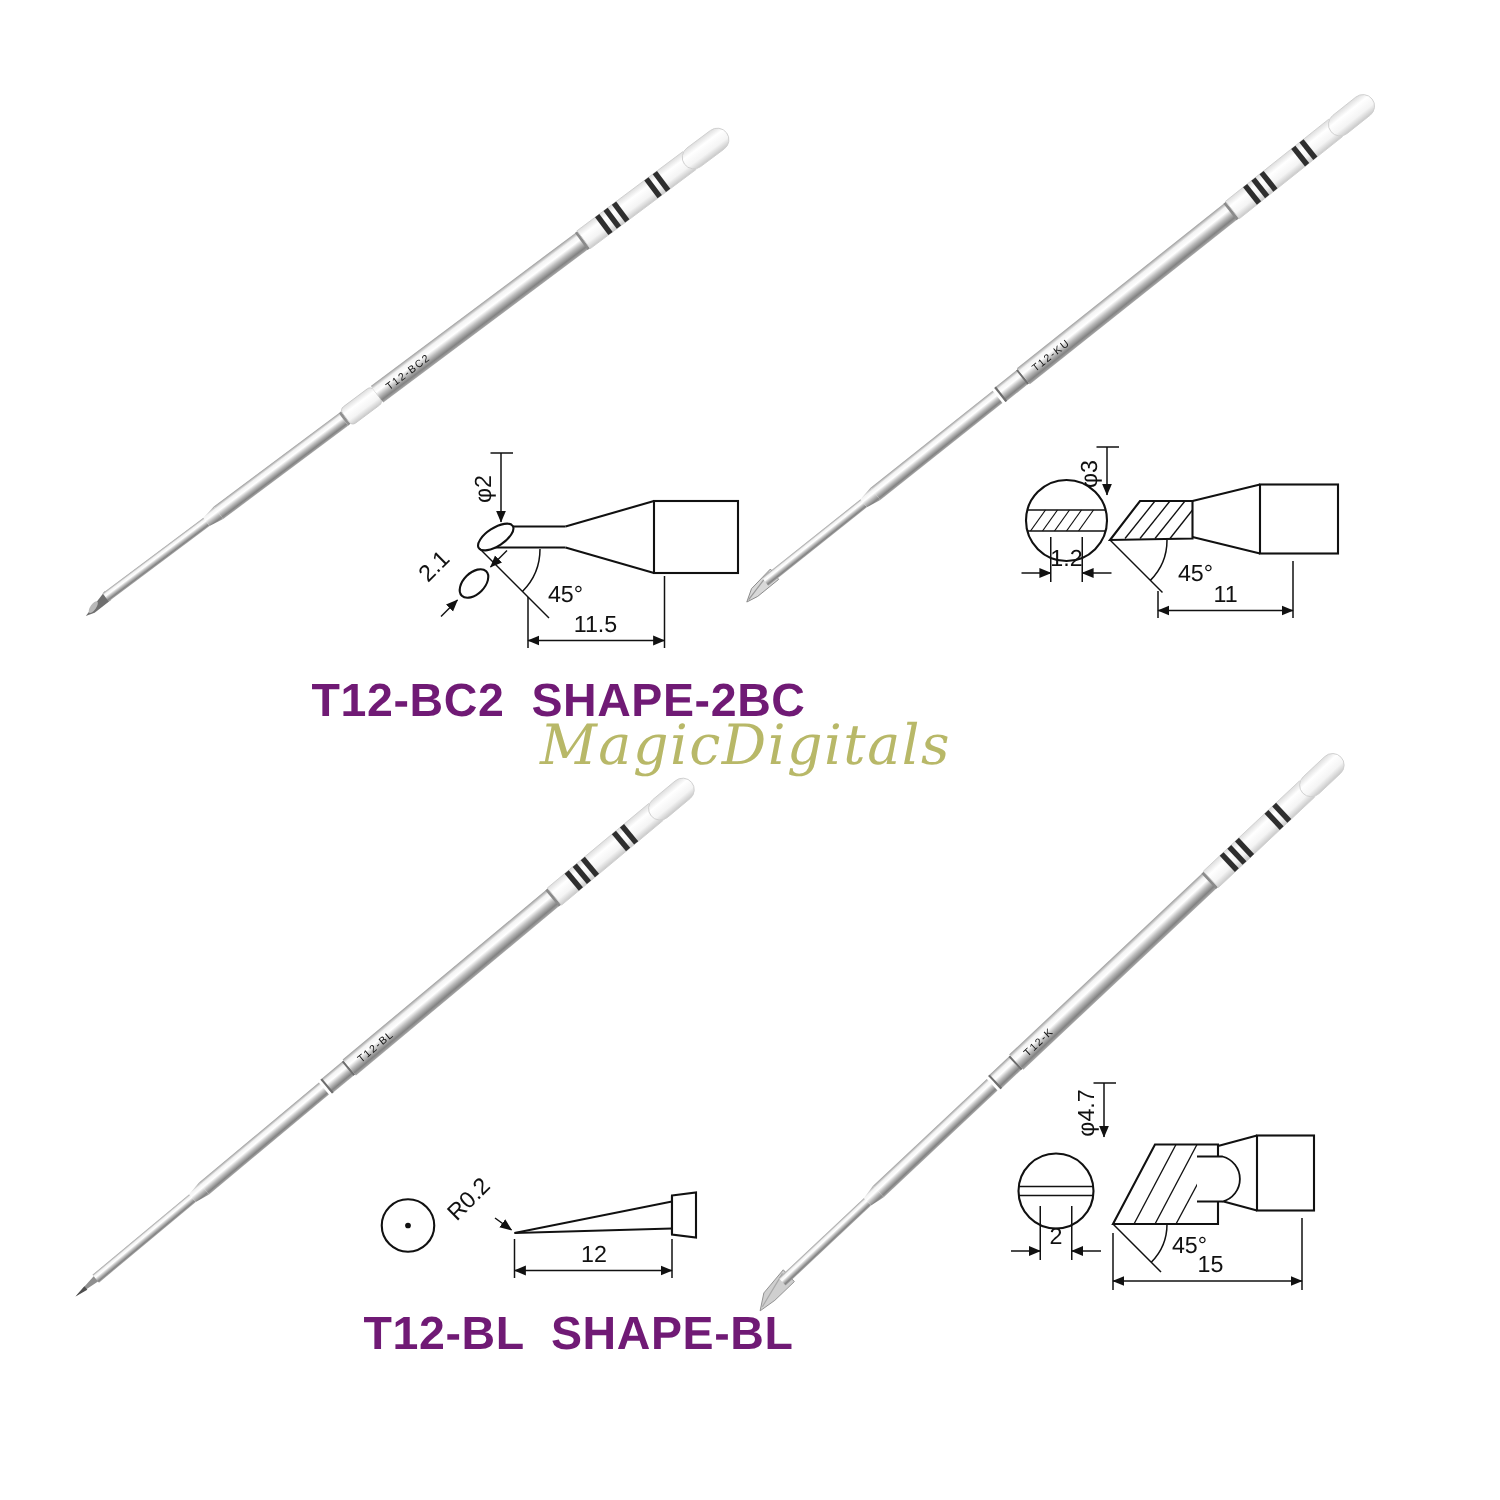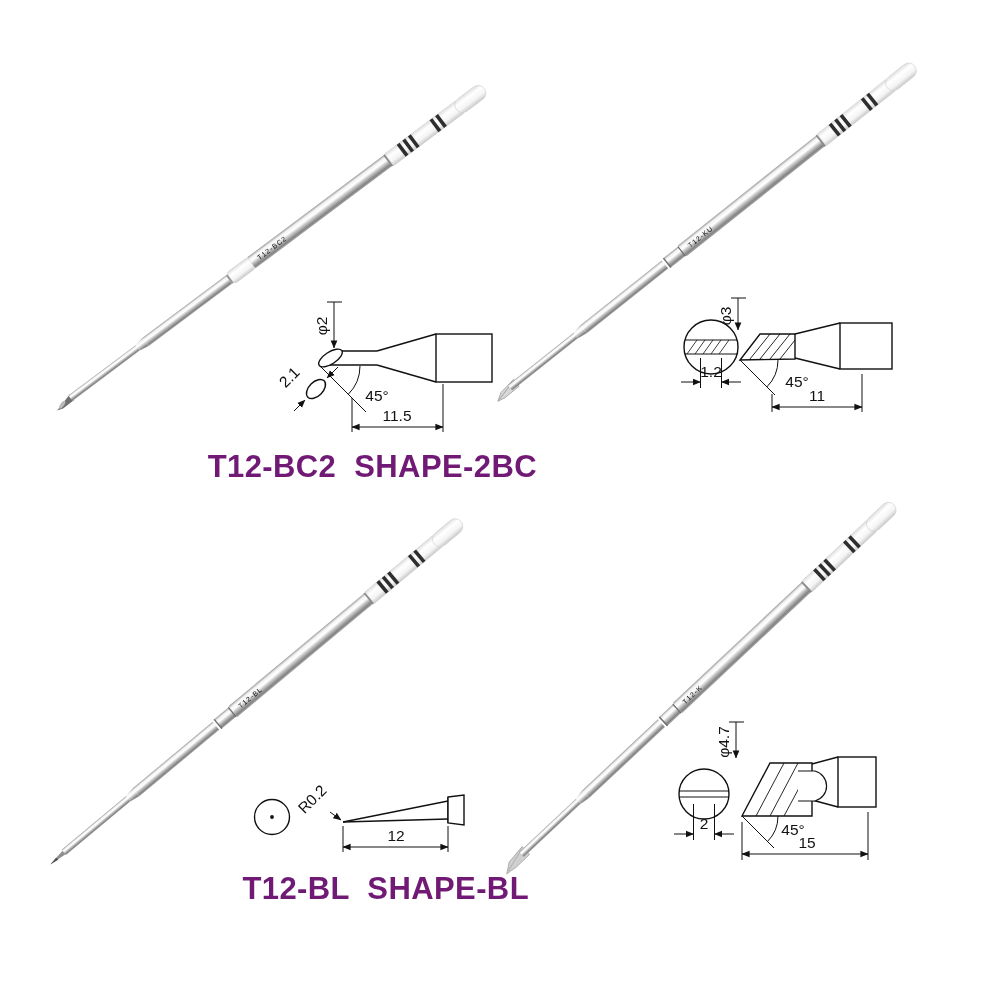--- a/index.html
+++ b/index.html
@@ -246,14 +246,15 @@
     <line x1="742" y1="822" x2="742" y2="860" stroke-width="1"></line>
     <line x1="868" y1="812" x2="868" y2="860" stroke-width="1"></line>
     <line x1="742" y1="854" x2="868" y2="854" stroke-width="1" marker-start="url(#arr)" marker-end="url(#arr)"></line>
     <text x="807" y="848" text-anchor="middle" font-size="15.5" stroke="none" fill="#111">15</text>
   </g>
 </svg>
 
 <div class="label label-bc2">T12-BC2  SHAPE-2BC</div>
 <div class="label label-bl">T12-BL  SHAPE-BL</div>
 
+<div class="watermark">MagicDigitals</div>
 
 </div>
 
 </body></html>

